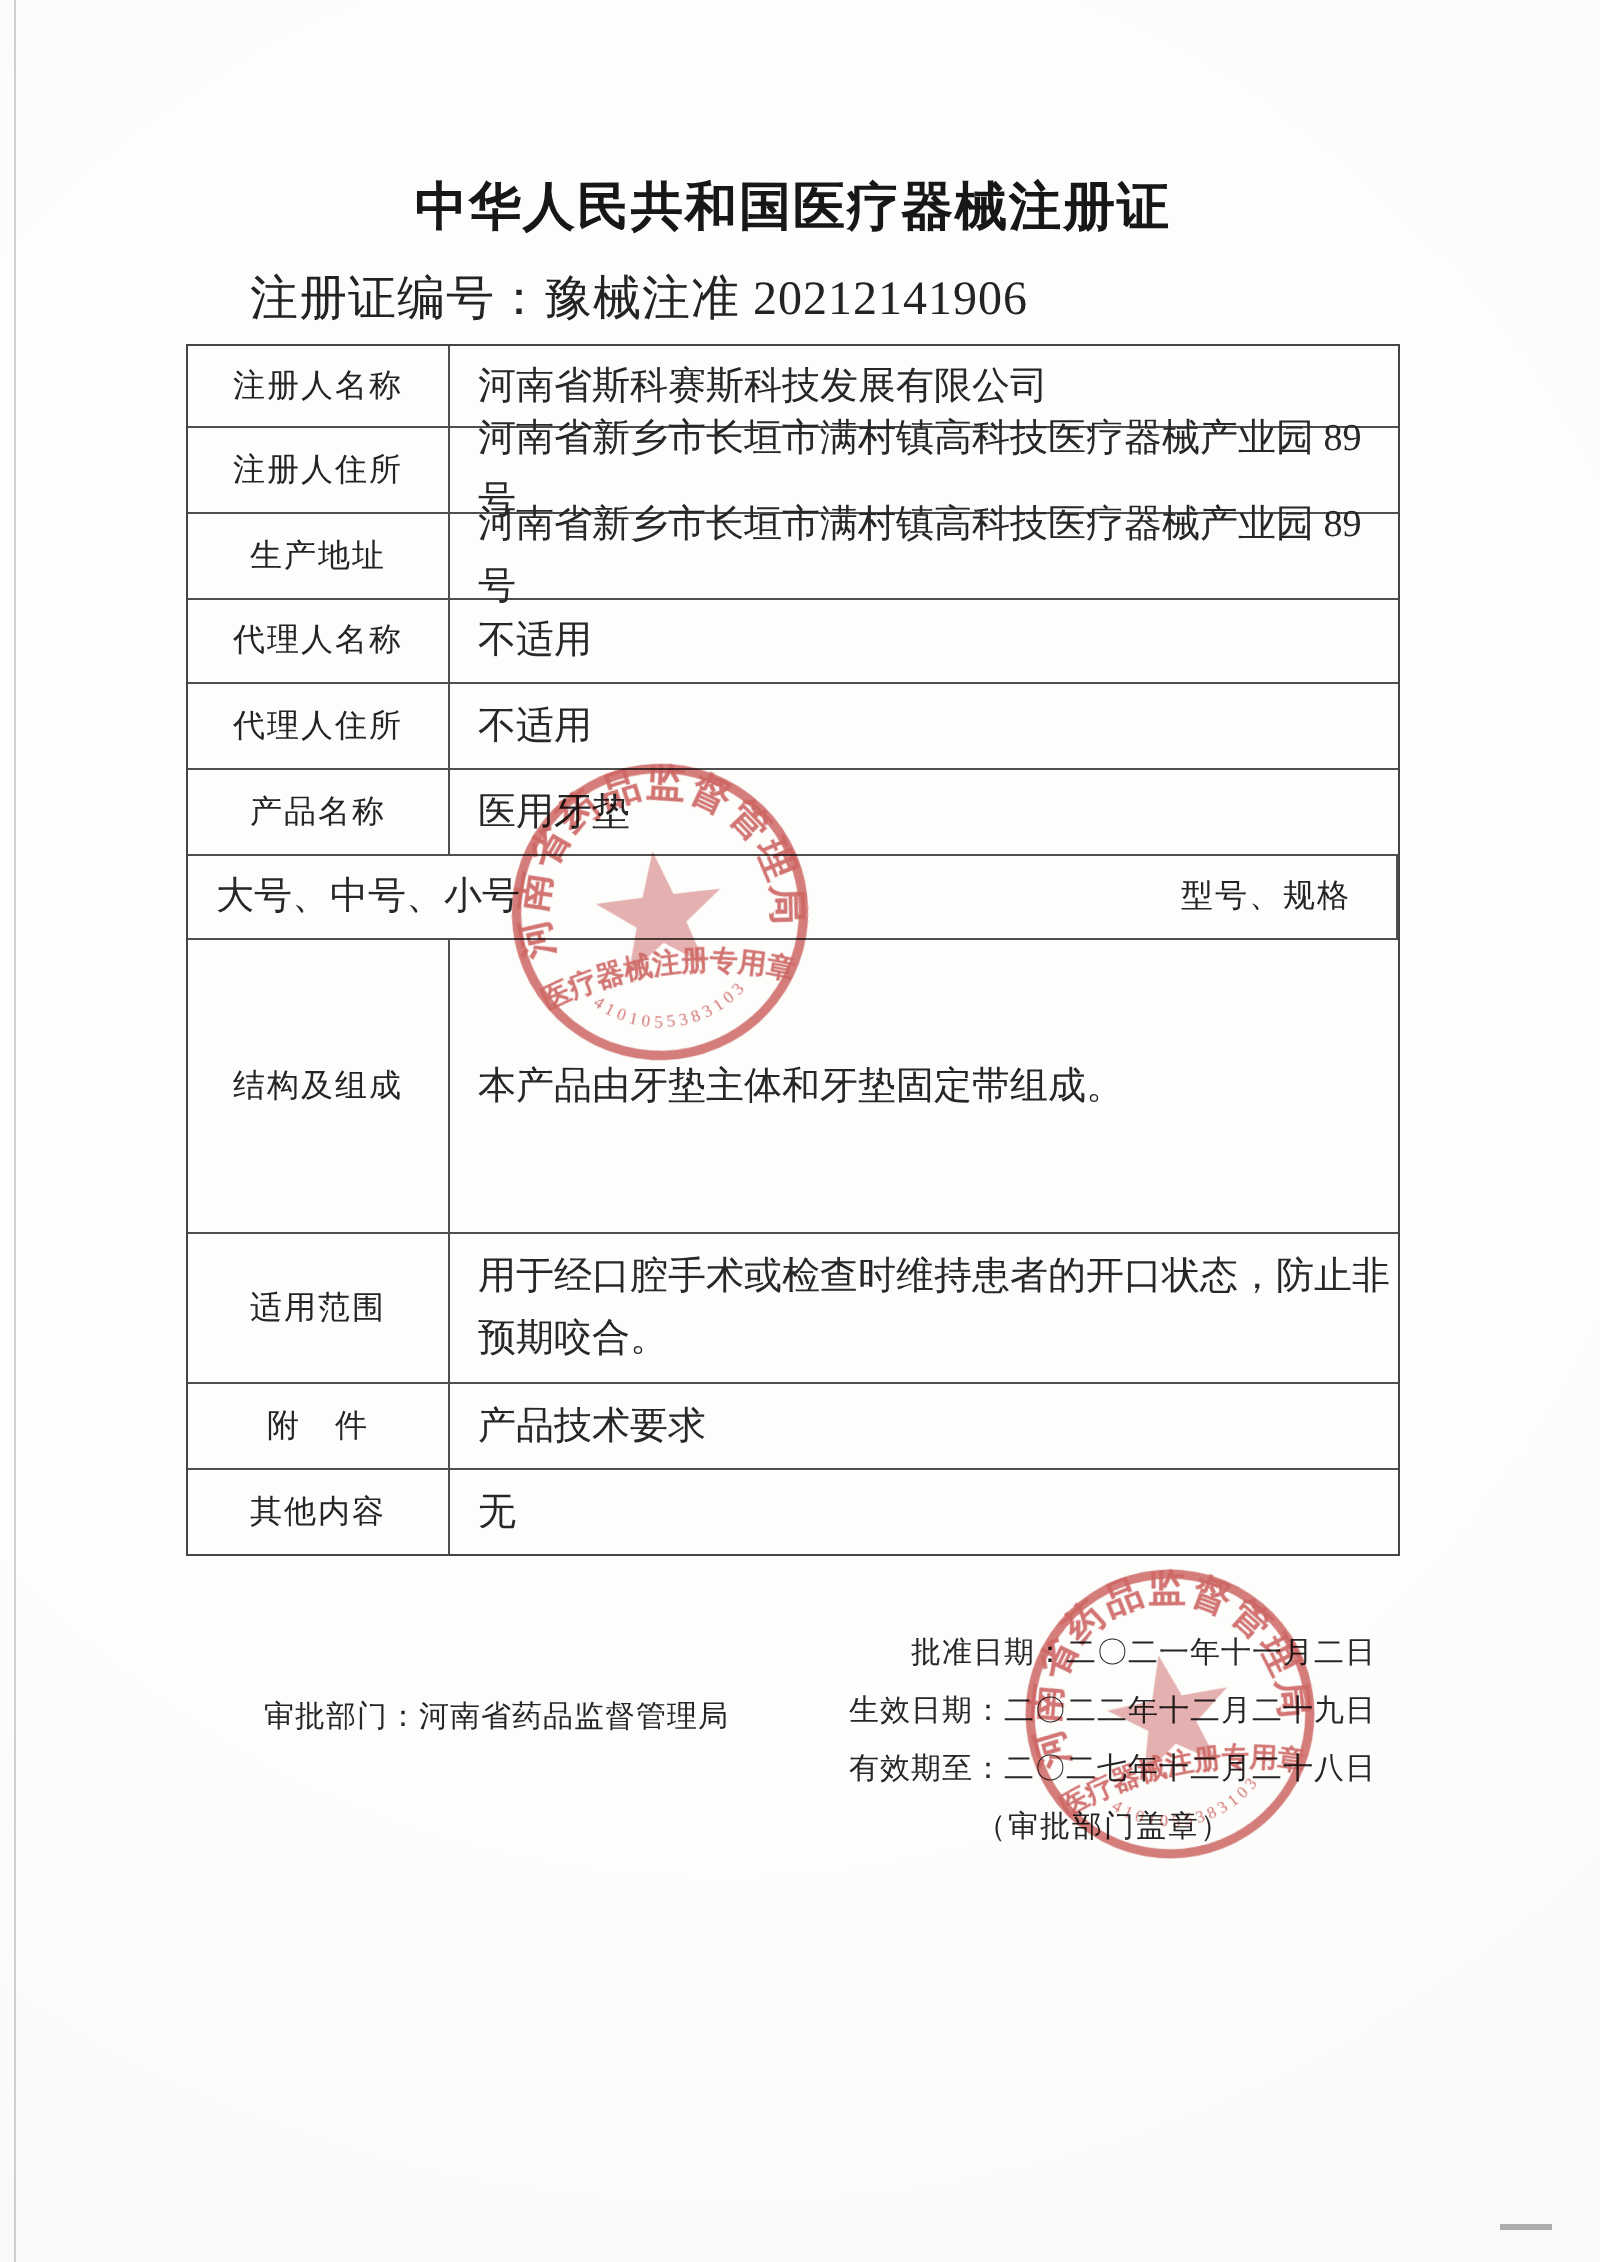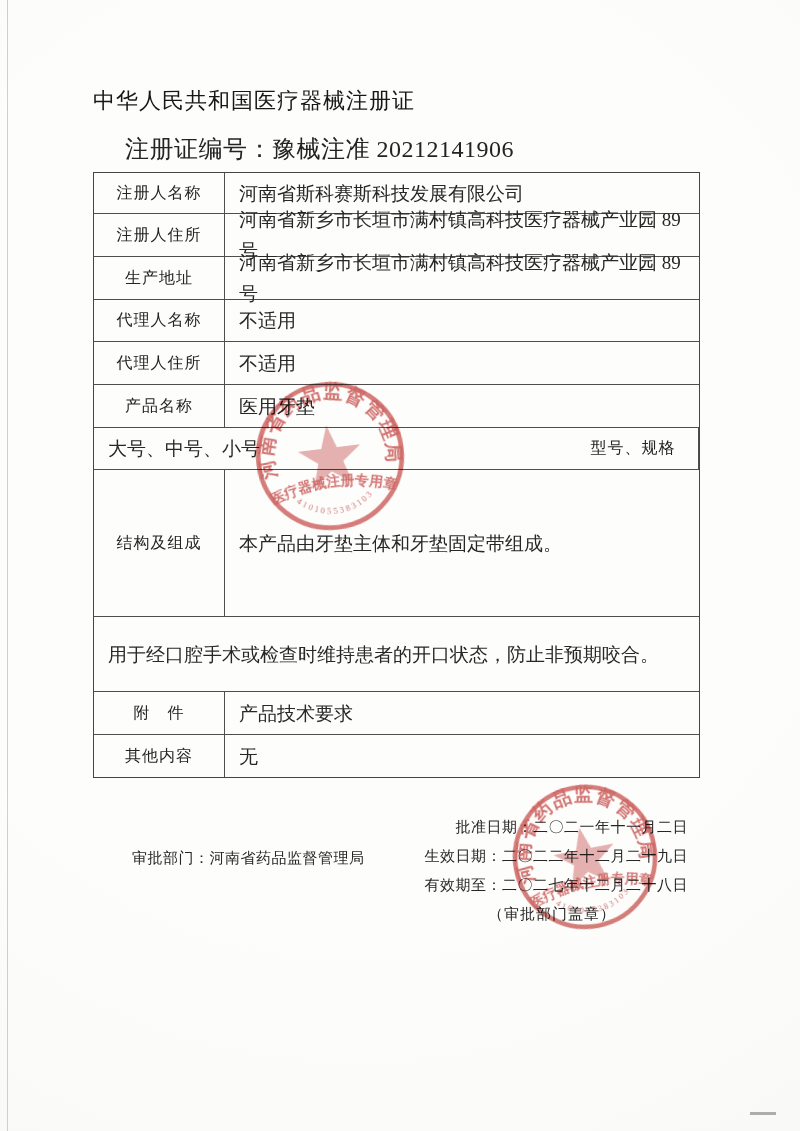--- a/index.html
+++ b/index.html
@@ -17,21 +17,21 @@
   .scan-edge-left{
     position:absolute;left:7px;top:0;width:1px;height:1131px;
     background:rgba(140,140,140,.4);
   }
   .scan-dash-br{
     position:absolute;left:750px;top:1112px;width:26px;height:3px;
     background:rgba(110,110,110,.55);
   }
   .doc-title{
     position:absolute;left:93px;top:86px;width:607px;
-    font-size:22px;font-weight:400;
+    text-align:center;font-size:26px;font-weight:700;
     letter-spacing:1px;color:#171717;
   }
   .cert-no{
     position:absolute;left:125px;top:133px;
     font-size:24px;color:#232323;letter-spacing:.5px;
   }
   .cert-table{
     position:absolute;left:93px;top:172px;width:607px;
     box-sizing:border-box;
     border:1.6px solid #454545;
@@ -109,20 +109,21 @@
     </div>
     <div class="row" style="height:42px">
       <div class="cell value">大号、中号、小号</div>
       <div class="cell label">型号、规格</div>
     </div>
     <div class="row" style="height:147px">
       <div class="cell label">结构及组成</div>
       <div class="cell value">本产品由牙垫主体和牙垫固定带组成。</div>
     </div>
     <div class="row" style="height:75px">
+      <div class="cell label">适用范围</div>
       <div class="cell value">用于经口腔手术或检查时维持患者的开口状态，防止非预期咬合。</div>
     </div>
     <div class="row" style="height:43px">
       <div class="cell label">附　件</div>
       <div class="cell value">产品技术要求</div>
     </div>
     <div class="row" style="height:43px">
       <div class="cell label">其他内容</div>
       <div class="cell value">无</div>
     </div>

